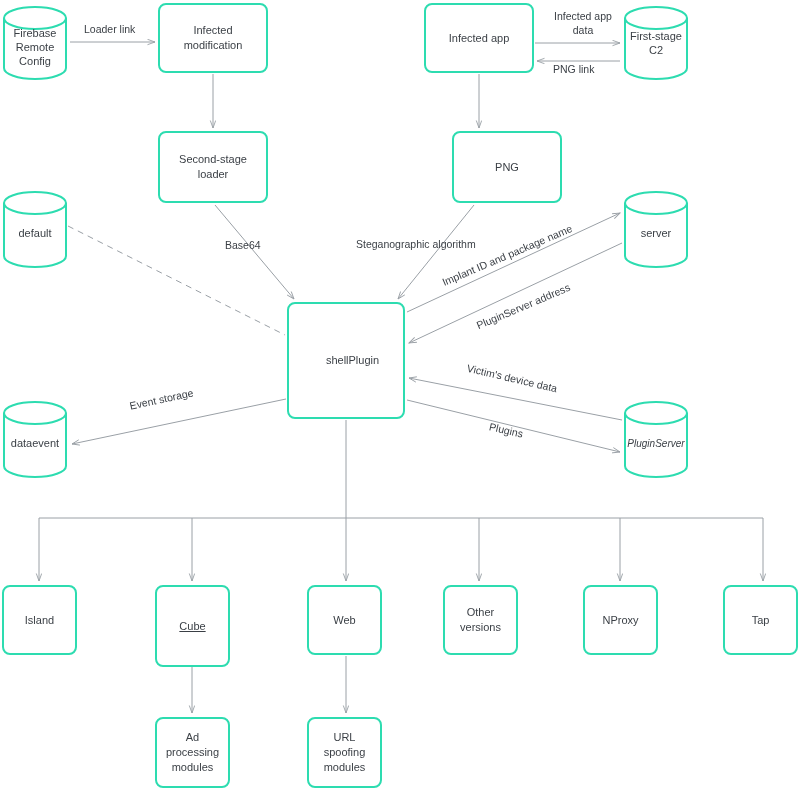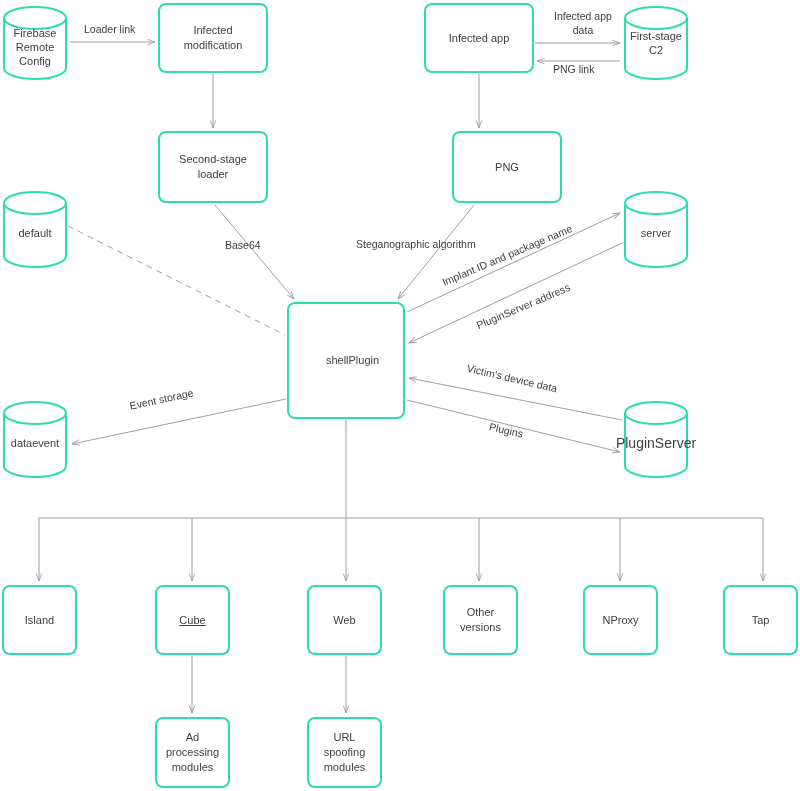--- a/index.html
+++ b/index.html
@@ -183,27 +183,27 @@
       <ellipse cx="33" cy="13" rx="31" ry="11" fill="#ffffff" stroke="#2ddcb0" stroke-width="2"></ellipse>
     </svg>
     <span class="cyl-label" style="margin-top:6px;">dataevent</span>
   </div>
 
   <div class="node-cyl" style="left:623px; top:400px; width:66px; height:80px;">
     <svg width="66" height="80" viewBox="0 0 66 80">
       <path d="M2,13 L2,66 A31,11 0 0 0 64,66 L64,13" fill="#ffffff" stroke="#2ddcb0" stroke-width="2"></path>
       <ellipse cx="33" cy="13" rx="31" ry="11" fill="#ffffff" stroke="#2ddcb0" stroke-width="2"></ellipse>
     </svg>
-    <span class="cyl-label" style="margin-top:6px; font-size:14px;">PluginServer</span>
+    <span class="cyl-label" style="margin-top:6px; font-size:10px;font-style:italic;">PluginServer</span>
   </div>
 
   <div class="node-box" style="left:2px; top:585px; width:75px; height:70px;">
     <span>Island</span>
   </div>
-  <div class="node-box" style="left:155px; top:585px; width:75px; height:70px;text-decoration:underline;">
+  <div class="node-box" style="left:155px; top:585px; width:75px; height:82px;text-decoration:underline;">
     <span>Cube</span>
   </div>
   <div class="node-box" style="left:307px; top:585px; width:75px; height:70px;">
     <span>Web</span>
   </div>
   <div class="node-box" style="left:443px; top:585px; width:75px; height:70px;">
     <span>Other versions</span>
   </div>
   <div class="node-box" style="left:723px; top:585px; width:75px; height:70px;">
     <span>Tap</span>

